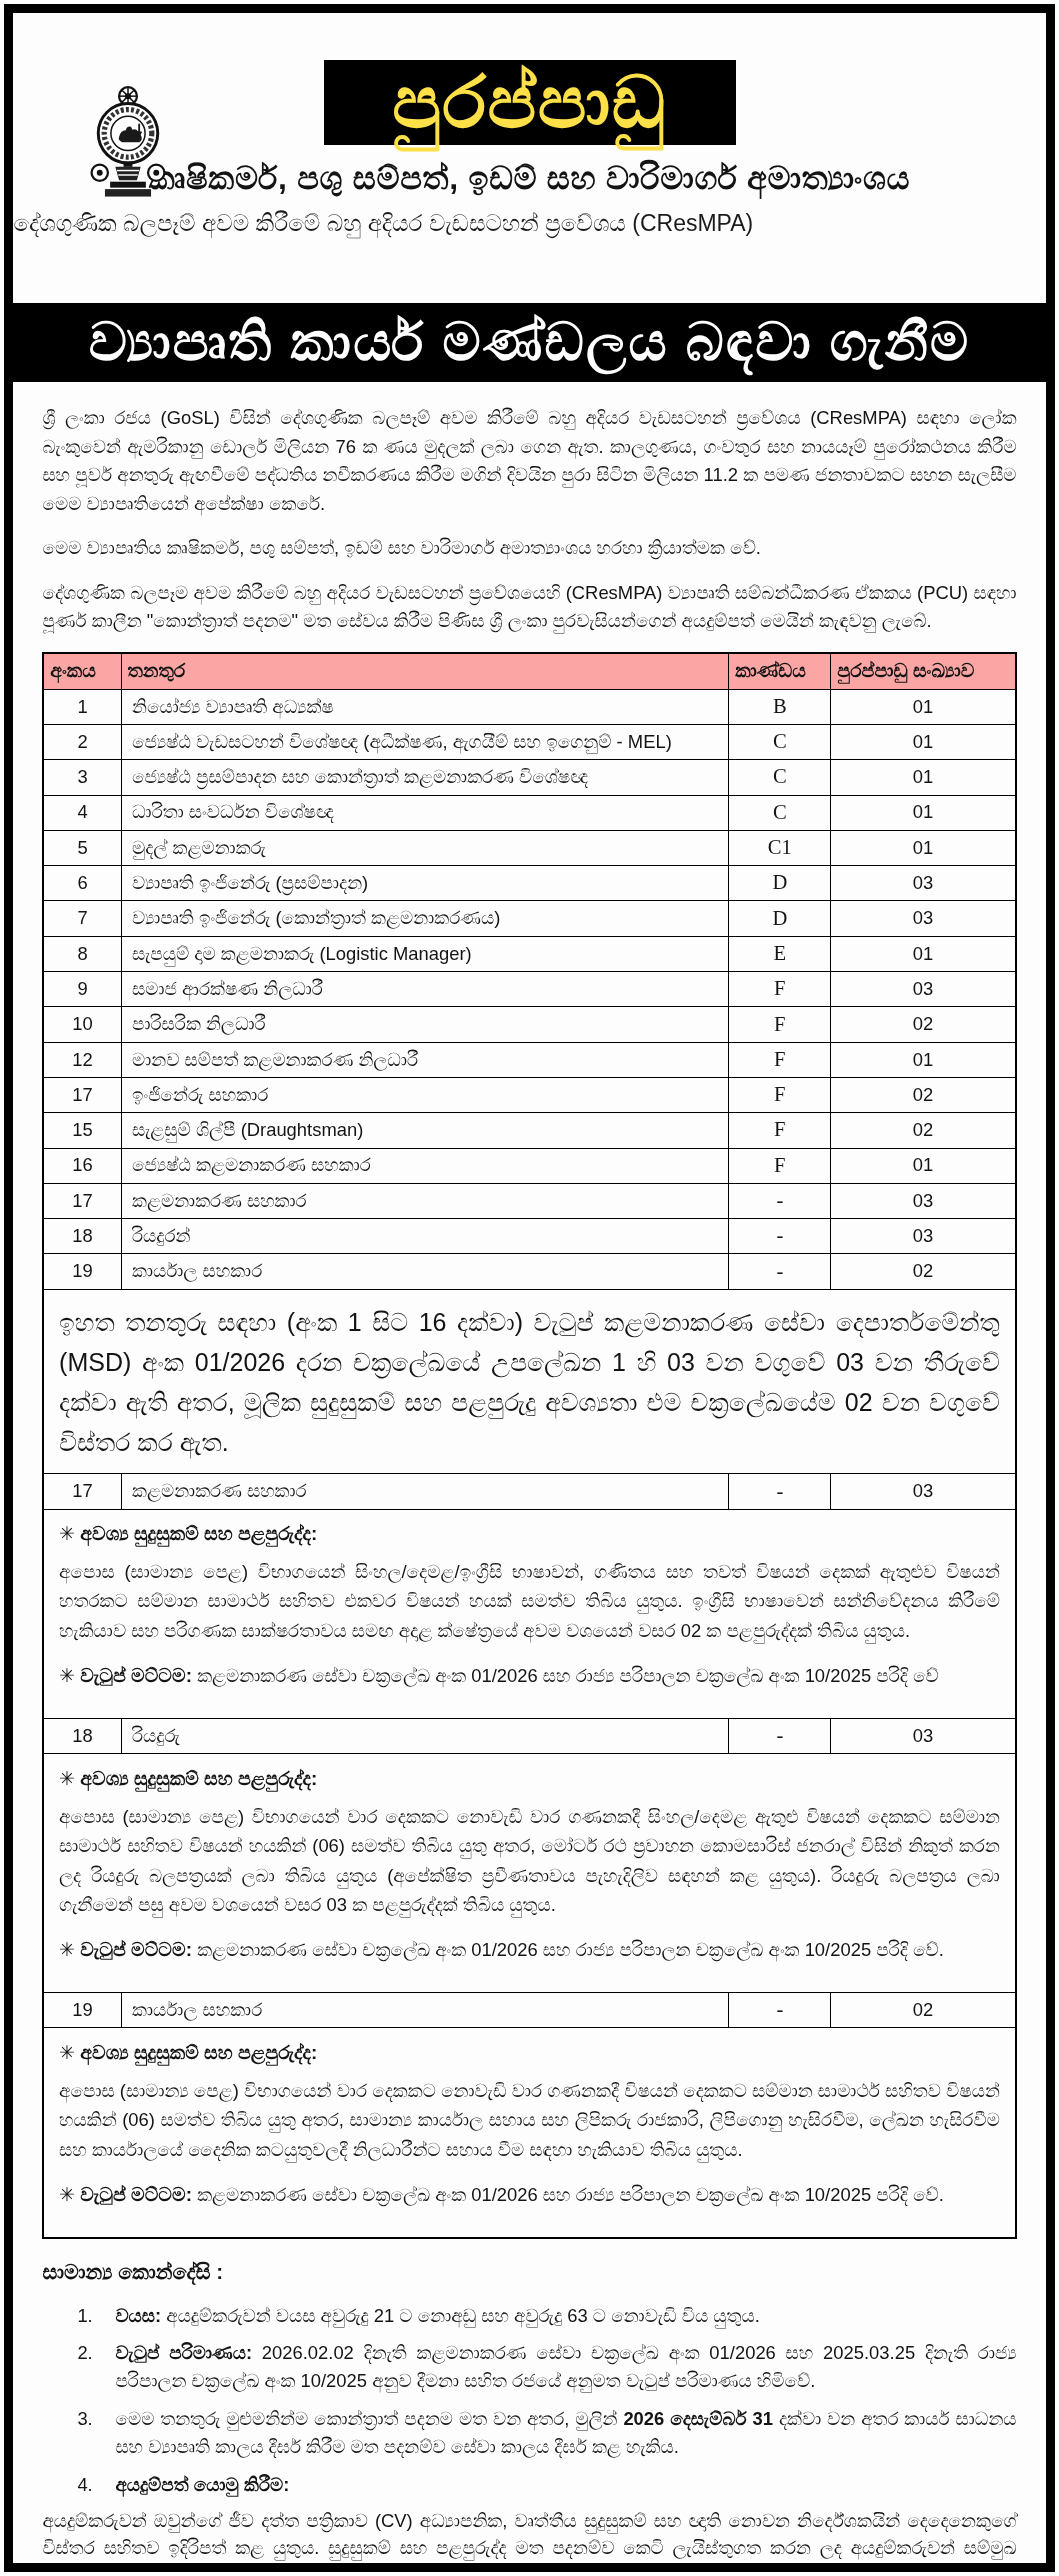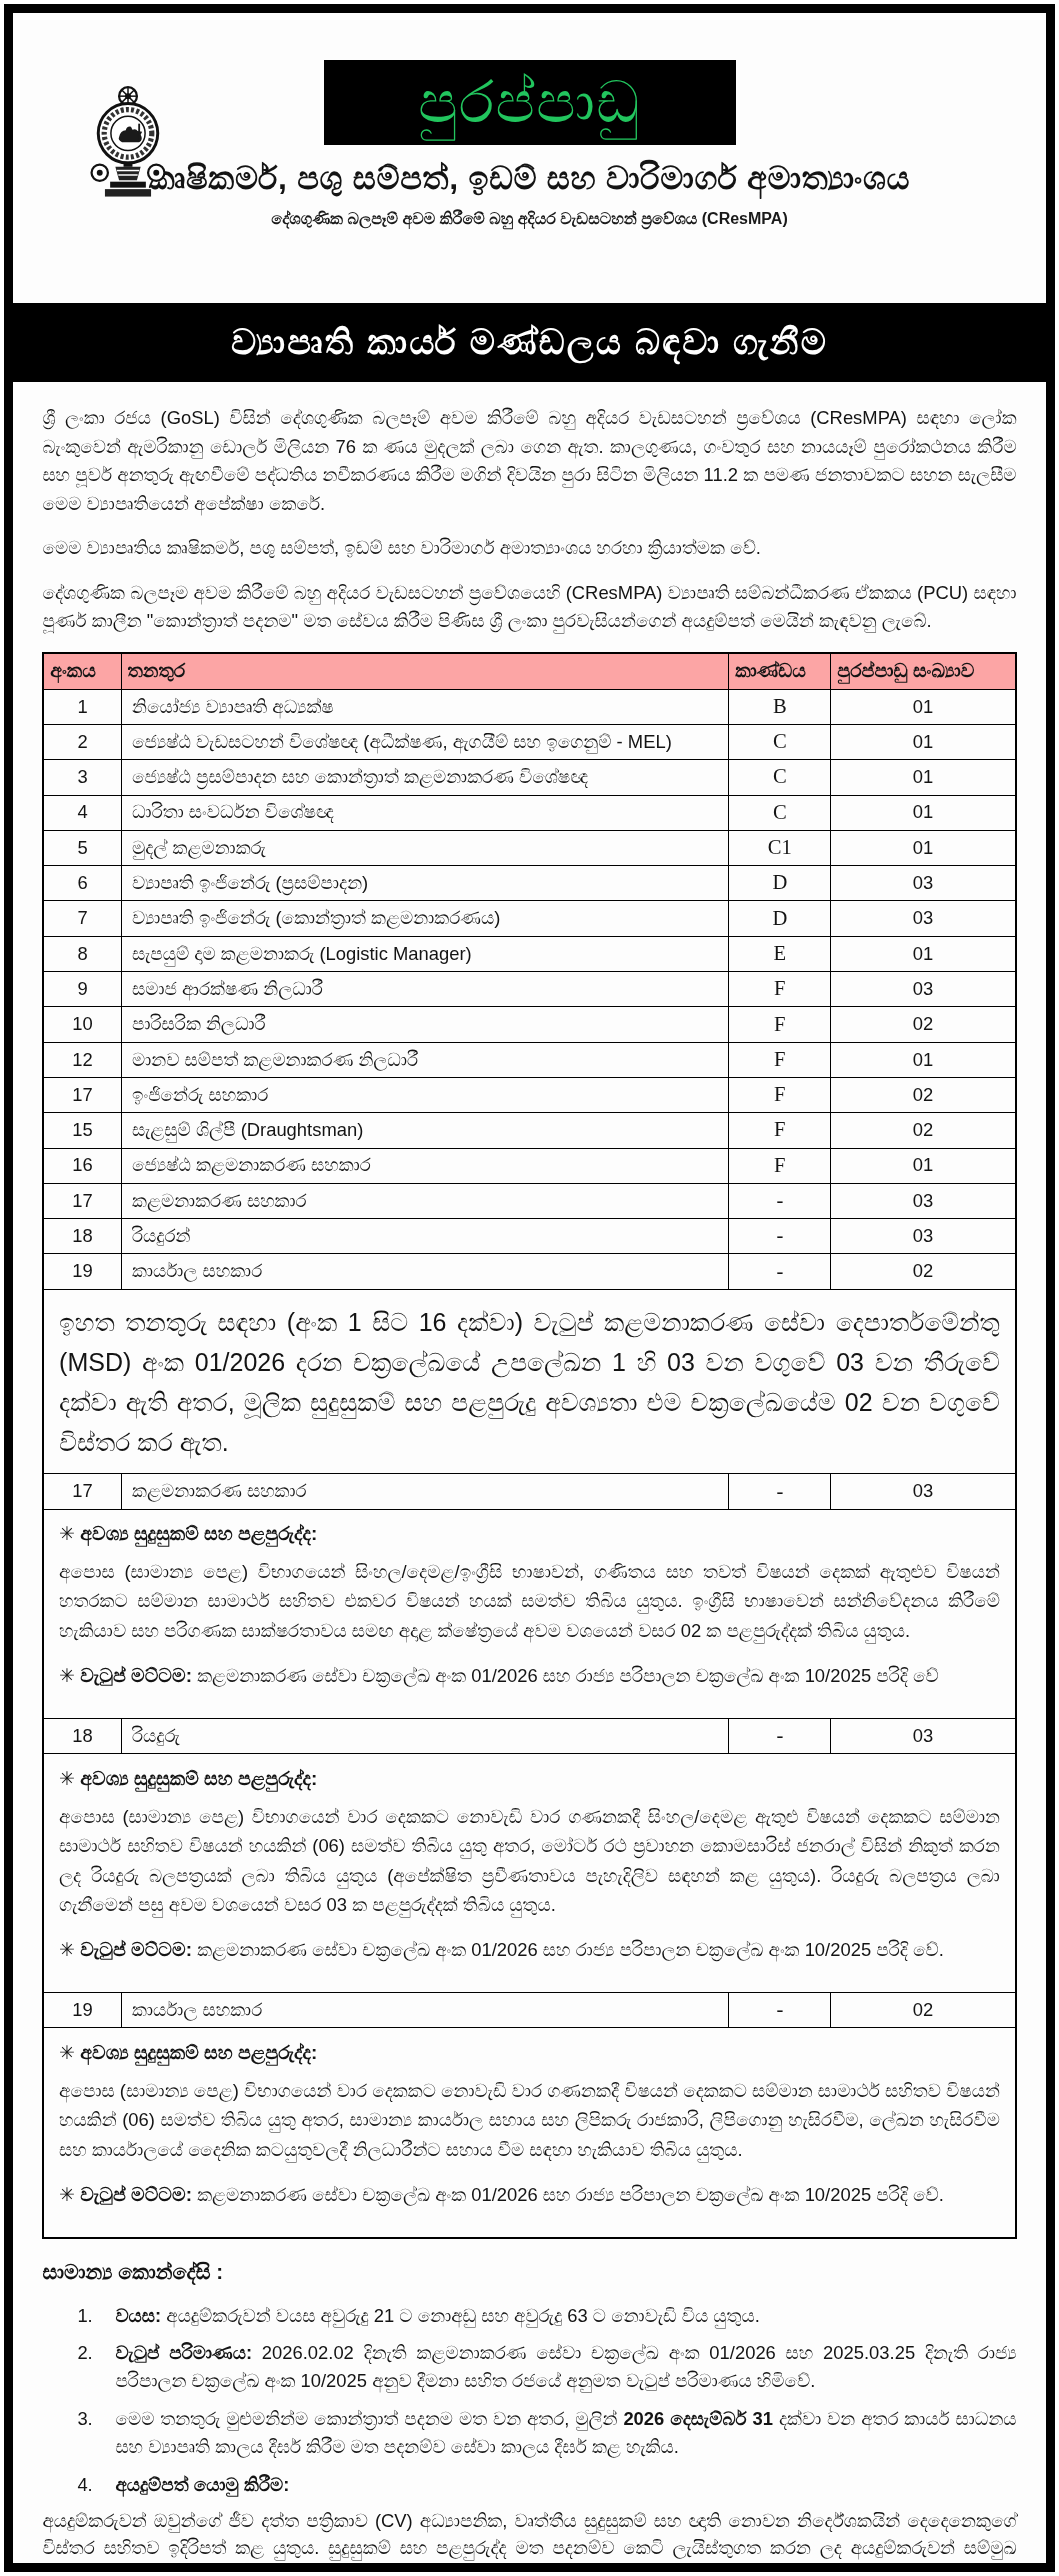--- a/index.html
+++ b/index.html
@@ -11,31 +11,31 @@
     position:absolute;left:4.4px;top:4.4px;right:4.4px;bottom:4.4px;
     border:9.6px solid #000;background:#fdfdfd;overflow:hidden;
   }
   
   .masthead{position:relative;height:243px;}
   .emblem{position:absolute;left:74px;top:25px;width:82px;height:119px;}
   .vacancy-box{
     width:412px;height:85px;margin:47px auto 0 auto;background:#000;
     display:flex;align-items:center;justify-content:center;
   }
-  .vacancy-box span{color:#22c55e;font-size:58px;font-weight:normal;letter-spacing:1.5px;}
+  .vacancy-box span{color:#fde047;font-size:72px;font-weight:bold;letter-spacing:1.5px;}
   .ministry-line{
     text-align:center;font-size:32px;font-weight:bold;margin-top:14.7px;letter-spacing:0.7px;
   }
   .program-line{
-    text-align:center;font-size:16px;font-weight:bold;margin-top:13.2px;color:#1a1a1a;
+    font-size:23px;font-weight:normal;margin-top:13.2px;color:#1a1a1a;
   }
   .banner{
     height:79px;background:#000;display:flex;align-items:center;justify-content:center;
   }
-  .banner span{color:#fff;font-size:35px;font-weight:bold;letter-spacing:2.2px;}
+  .banner span{color:#fff;font-size:53px;font-weight:bold;letter-spacing:2.2px;}
   
   .content{padding:17.7px 29px 0 29px;font-size:18.4px;line-height:1.55;text-align:justify;}
   .content p{margin:4px 0 16px 0;}
   
   table.vac{
     width:100%;border-collapse:collapse;border:2.2px solid #000;margin:1.5px 0 0 0;
     font-size:18.4px;
   }
   table.vac th,table.vac td{border:1.5px solid #000;}
   table.vac thead th{

